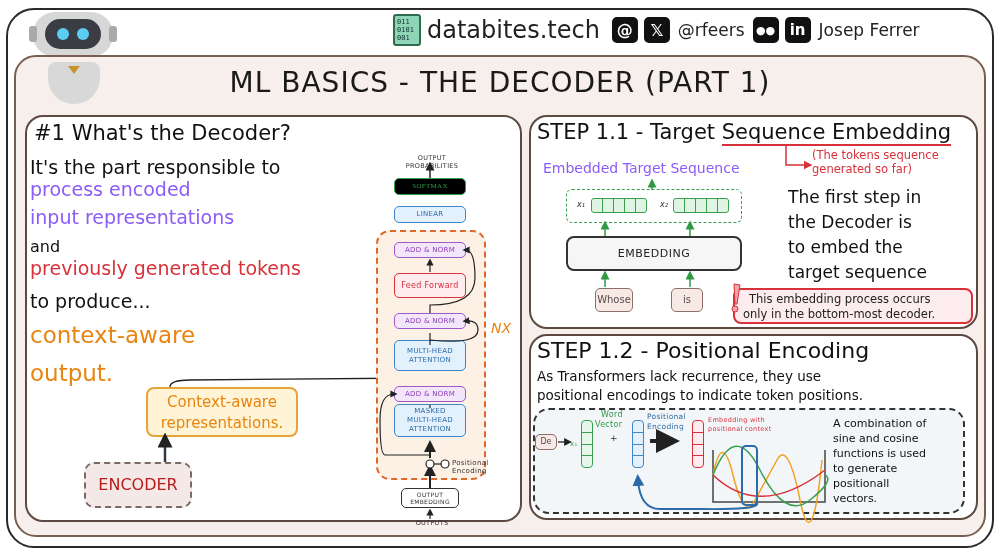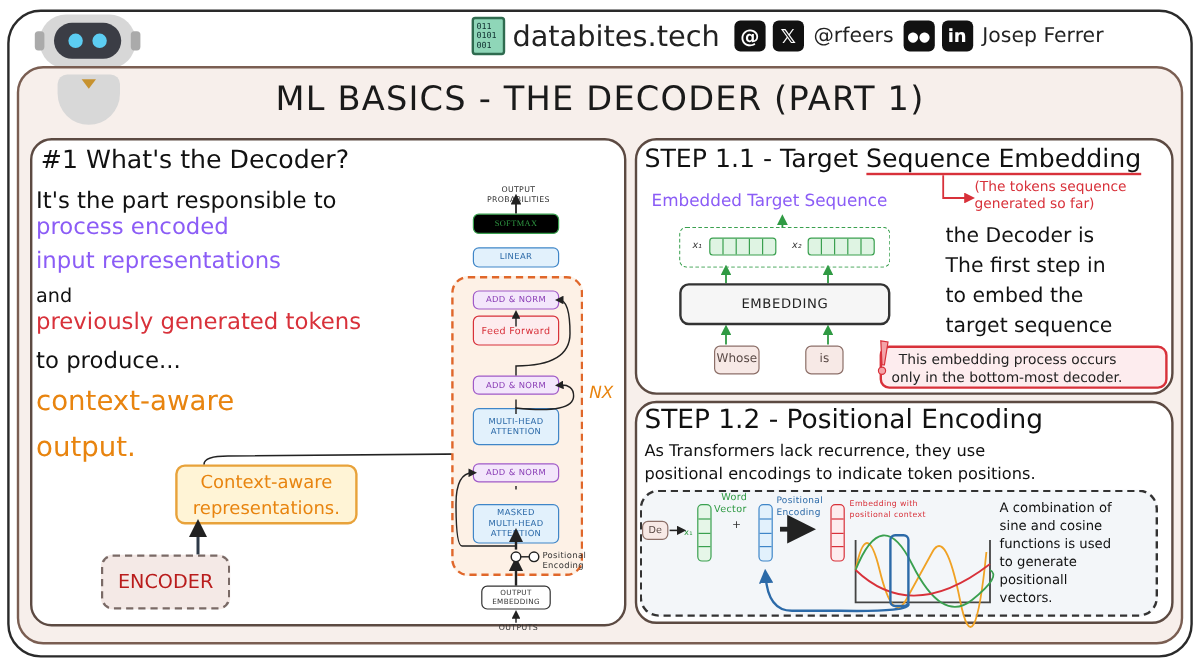--- a/index.html
+++ b/index.html
@@ -144,28 +144,28 @@
 
 <div class="tiny" style="left:396px;top:154px;width:72px;">
   <div>OUTPUT</div>
   <div>PROBABILITIES</div>
 </div>
 <div class="blk b-green" style="top:178px;height:17px;">SOFTMAX</div>
 <div class="blk b-blue" style="top:206px;height:17px;text-align:center;">LINEAR</div>
 <div class="nx-zone"></div>
 <div class="nx">NX</div>
 <div class="blk b-purple" style="top:242px;height:16px;">ADD &amp; NORM</div>
-<div class="blk b-red" style="top:263px;height:25px;font-size:8px;">Feed Forward</div>
+<div class="blk b-red" style="top:273px;height:25px;font-size:8px;">Feed Forward</div>
 <div class="blk b-purple" style="top:313px;height:16px;">ADD &amp; NORM</div>
 <div class="blk b-blue" style="top:340px;height:31px;flex-direction:column;">
   <div>MULTI-HEAD</div>
   <div>ATTENTION</div>
 </div>
 <div class="blk b-purple" style="top:386px;height:16px;">ADD &amp; NORM</div>
-<div class="blk b-blue" style="top:420px;height:33px;flex-direction:column;">
+<div class="blk b-blue" style="top:404px;height:33px;flex-direction:column;">
   <div>MASKED</div>
   <div>MULTI-HEAD</div>
   <div>ATTENTION</div>
 </div>
 <div class="tiny" style="left:452px;top:459px;width:40px;text-align:left;font-size:7px;">
   <div>Positional</div>
   <div>Encoding</div>
 </div>
 <div class="blk b-gray" style="left:401px;top:488px;width:58px;height:20px;flex-direction:column;font-size:6px;line-height:7px;">
   <div>OUTPUT</div>
@@ -221,22 +221,22 @@
       <span></span>
       <span></span>
       <span></span>
       <span></span>
     </div>
 </div>
 <div class="embed-box">EMBEDDING</div>
 <div class="token" style="left:595px;top:288px;">Whose</div>
 <div class="token" style="left:671px;top:288px;width:32px;">is</div>
 <div class="txt" style="left:788px;top:185px;font-size:17px;line-height:25px;">
+  <div>The first step in</div>
   <div>the Decoder is</div>
-  <div>The first step in</div>
   <div>to embed the</div>
   <div>target sequence</div>
 </div>
 <div class="warn-box">
   <div style="padding-left:6px;">This embedding process occurs</div>
   <div>only in the bottom-most decoder.</div>
 </div>
 <svg class="warn-icon" viewBox="0 0 10 30">
   <path d="M3,1 L9,2 L6,21 L4,21 z" fill="#f4a3a8" stroke="#d8313a" stroke-width="1"></path>
   <circle cx="4" cy="26" r="3" fill="#f4a3a8" stroke="#d8313a" stroke-width="1"></circle>

